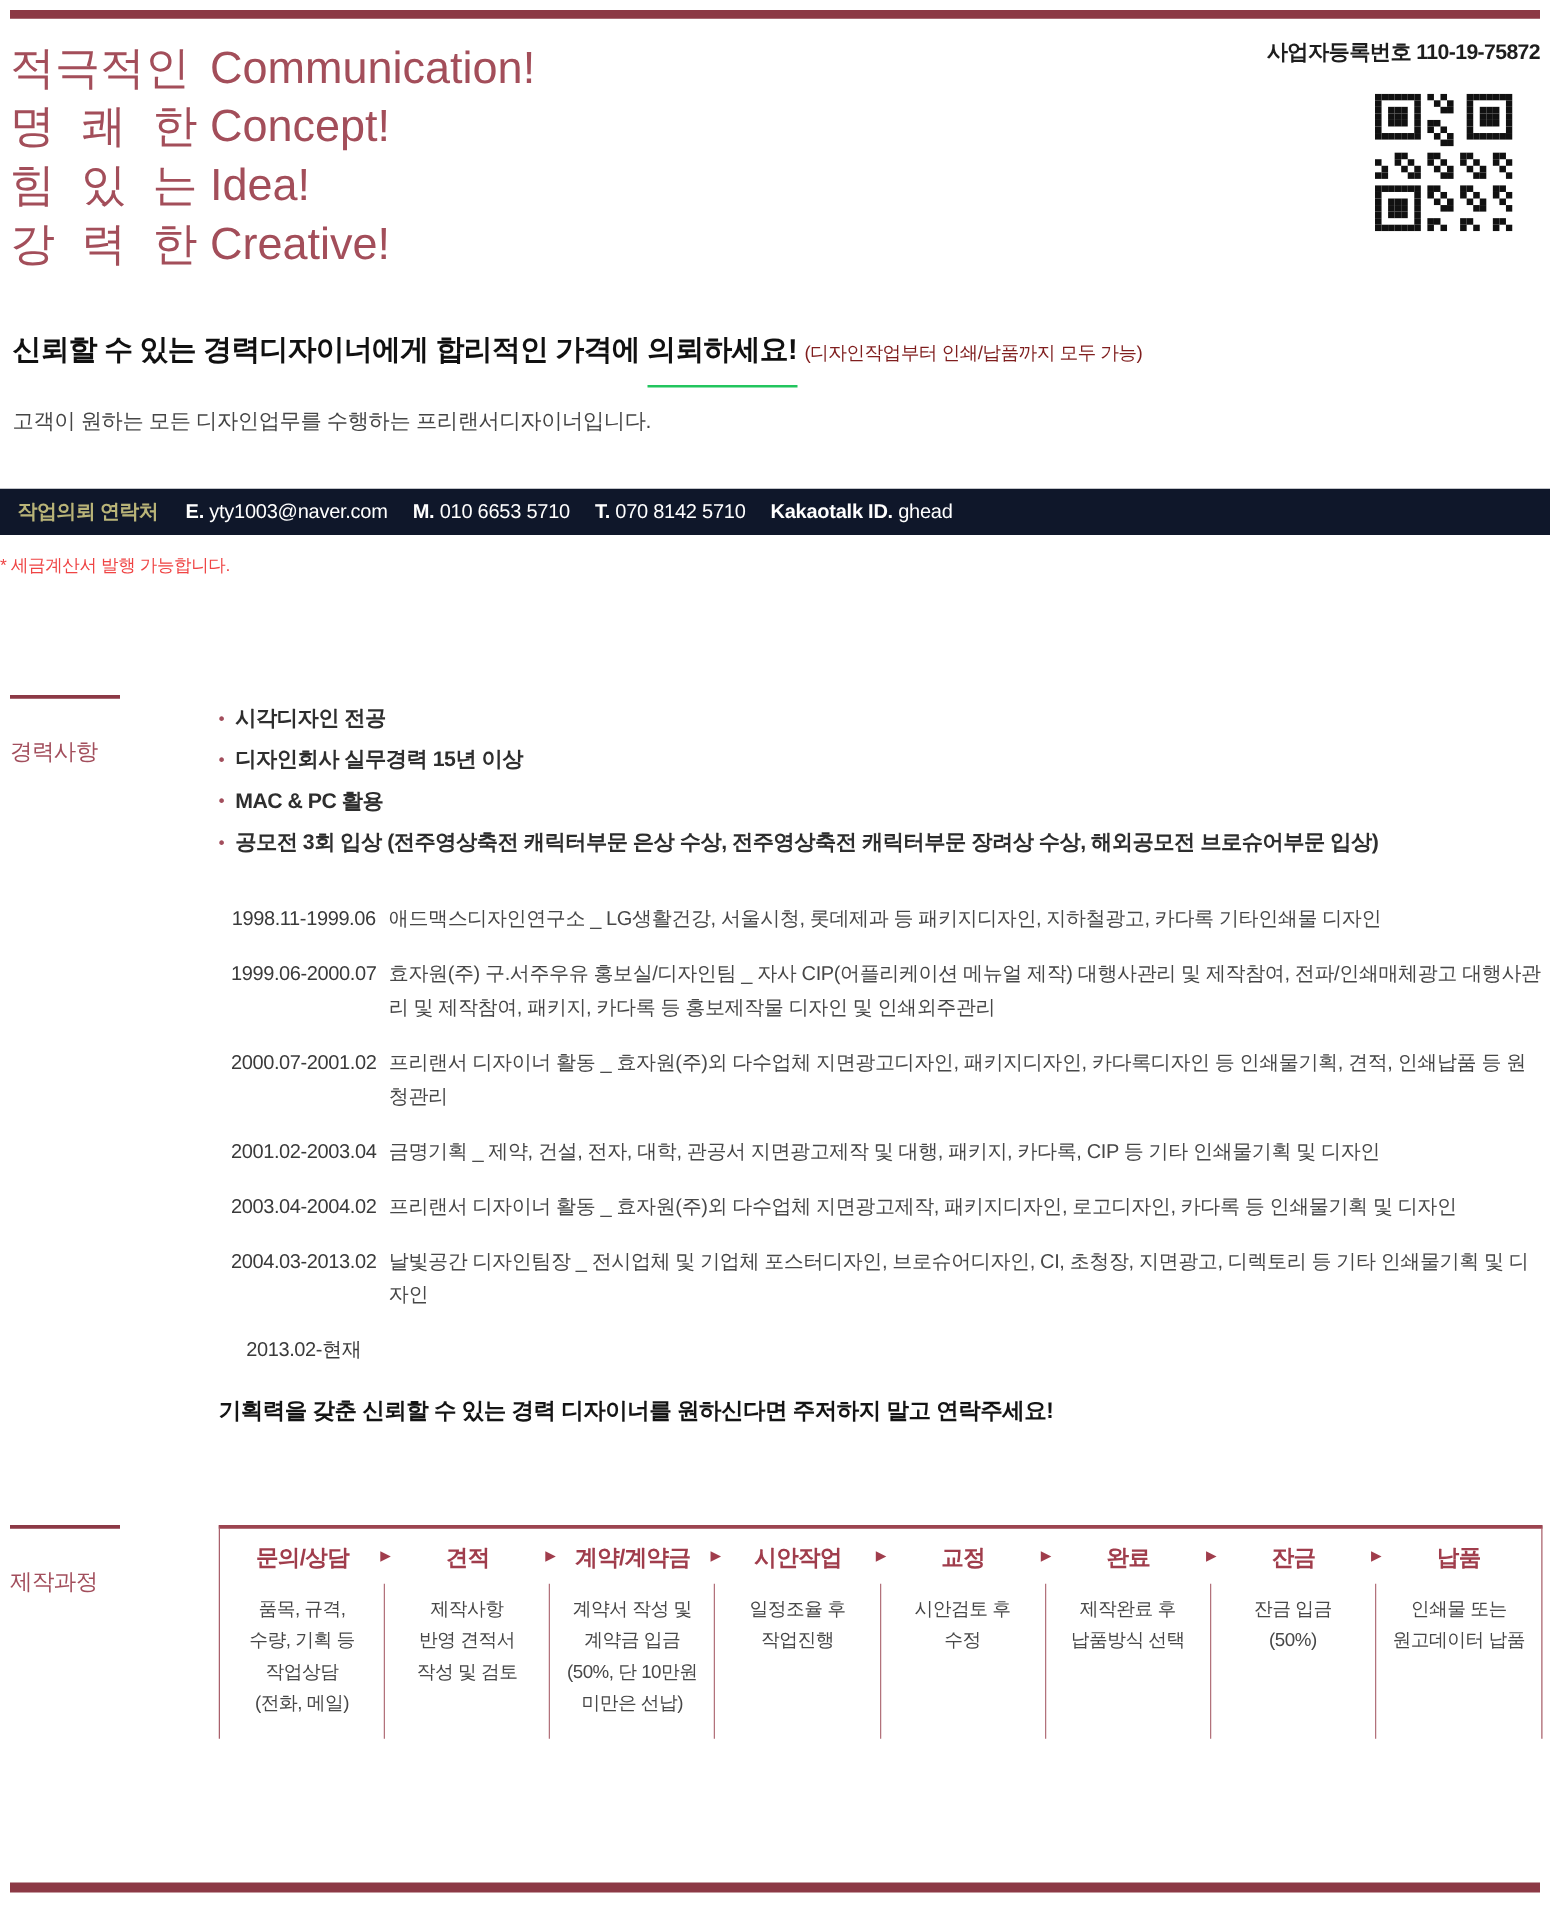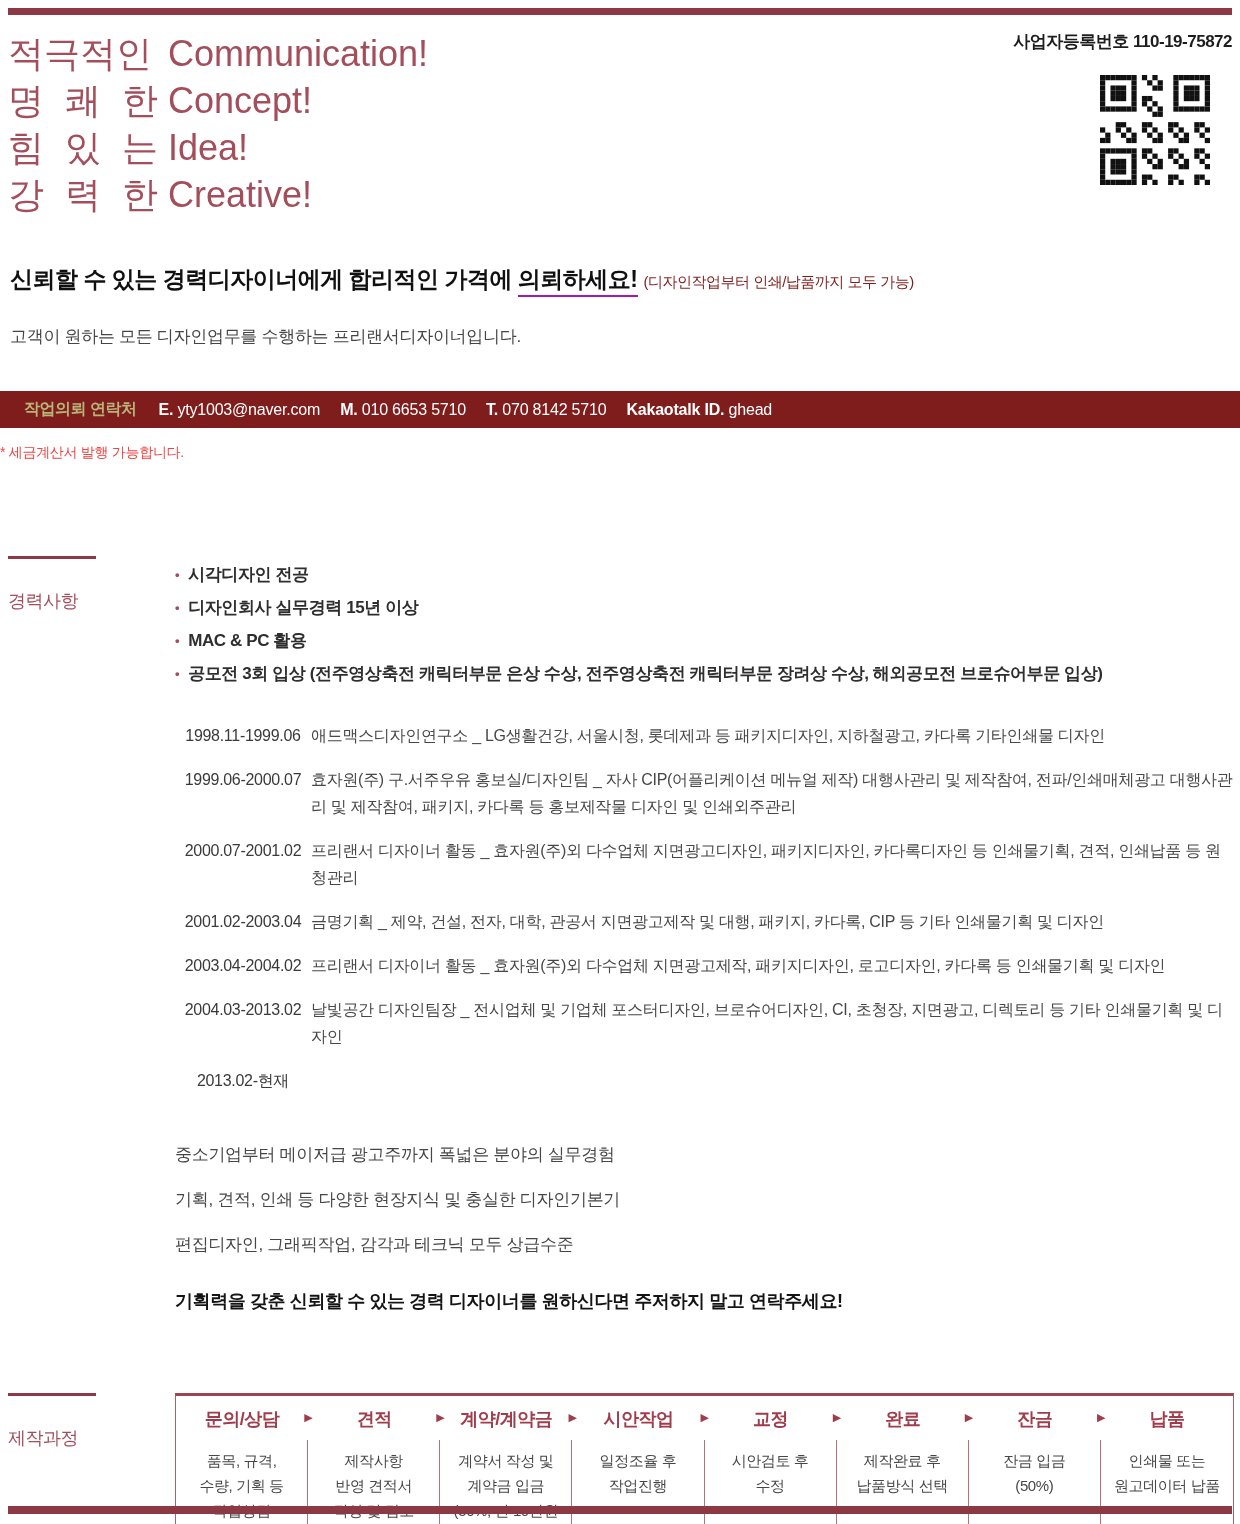--- a/index.html
+++ b/index.html
@@ -12,25 +12,25 @@
 
   .header-area{display:flex;justify-content:space-between;padding:30px 8px 0 8px;}
   .headline{color:#a34e5a;font-size:36px;line-height:47px;font-weight:400;}
   .hl-ko{display:inline-block;width:150px;text-align:justify;text-align-last:justify;margin-right:10px;}
   .top-right{text-align:right;}
   .biz-no{font-size:17px;font-weight:bold;color:#1d1d1d;letter-spacing:-0.5px;}
   .qr{width:110px;height:110px;margin:22px 22px 0 auto;}
 
   .intro{padding-left:10px;margin-top:46px;}
   .intro-h{font-size:23px;font-weight:bold;color:#101010;letter-spacing:-0.5px;}
-  .intro-h .ul{border-bottom:2px solid #a21caf;padding-bottom:3px;}
+  .intro-h .ul{border-bottom:2px solid #22c55e;padding-bottom:16px;}
   .intro-note{font-size:15px;font-weight:normal;color:#7f1d1d;margin-left:6px;letter-spacing:-0.5px;}
   .intro-p{margin-top:24px;font-size:17px;line-height:36px;color:#454545;letter-spacing:-0.3px;}
 
-  .contact-bar{margin-top:36px;background:#7f1d1d;height:37px;display:flex;align-items:center;padding-left:24px;font-size:16px;}
+  .contact-bar{margin-top:36px;background:#0f172a;height:37px;display:flex;align-items:center;padding-left:14px;font-size:16px;}
   .contact-label{color:#b9b478;font-weight:bold;margin-right:22px;letter-spacing:-0.5px;}
   .contact-item{color:#fff;margin-right:20px;letter-spacing:-0.2px;}
   .contact-item .k{font-weight:bold;}
   .tax-note{padding-right:6px;margin-top:16px;color:#ef4444;font-size:14px;letter-spacing:-0.3px;}
 
   .section{display:flex;padding-left:8px;align-items:flex-start;}
   .career{margin-top:94px;}
   .process{margin-top:80px;}
   .sec-label{width:167px;flex:none;}
   .sec-line{width:88px;height:3px;background:#8c3945;}
@@ -321,25 +321,20 @@
           <div class="t-desc">프리랜서 디자이너 활동 _ 효자원(주)외 다수업체 지면광고제작, 패키지디자인, 로고디자인, 카다록 등 인쇄물기획 및 디자인</div>
         </div>
       <div class="t-row">
           <div class="t-period">2004.03-2013.02</div>
           <div class="t-desc">날빛공간 디자인팀장 _ 전시업체 및 기업체 포스터디자인, 브로슈어디자인, CI, 초청장, 지면광고, 디렉토리 등 기타 인쇄물기획 및 디자인</div>
         </div>
       <div class="t-row">
           <div class="t-period">2013.02-현재</div>
         </div>
     </div>
-    <div class="summary">
-      <div>중소기업부터 메이저급 광고주까지 폭넓은 분야의 실무경험</div>
-      <div>기획, 견적, 인쇄 등 다양한 현장지식 및 충실한 디자인기본기</div>
-      <div>편집디자인, 그래픽작업, 감각과 테크닉 모두 상급수준</div>
-    </div>
     <div class="cta">기획력을 갖춘 신뢰할 수 있는 경력 디자이너를 원하신다면 주저하지 말고 연락주세요!</div>
   </div>
 </div>
 
 <div class="section process">
   <div class="sec-label">
     <div class="sec-line"></div>
     <div class="sec-title">제작과정</div>
   </div>
   <div class="sec-content">

